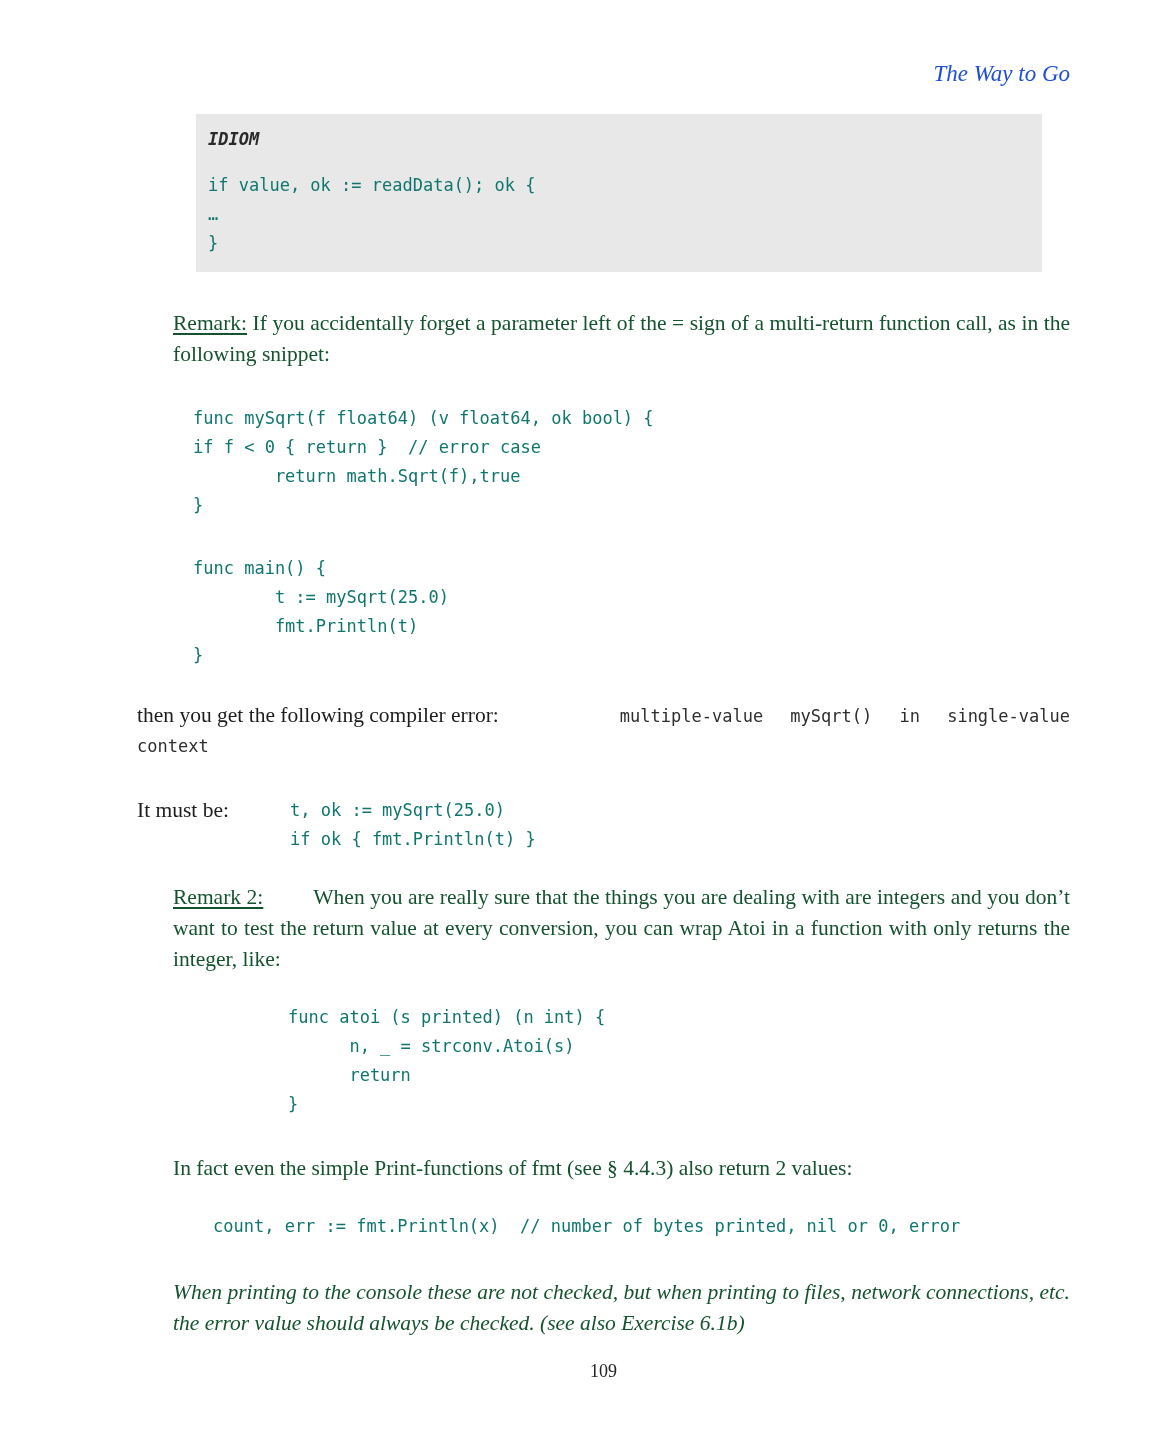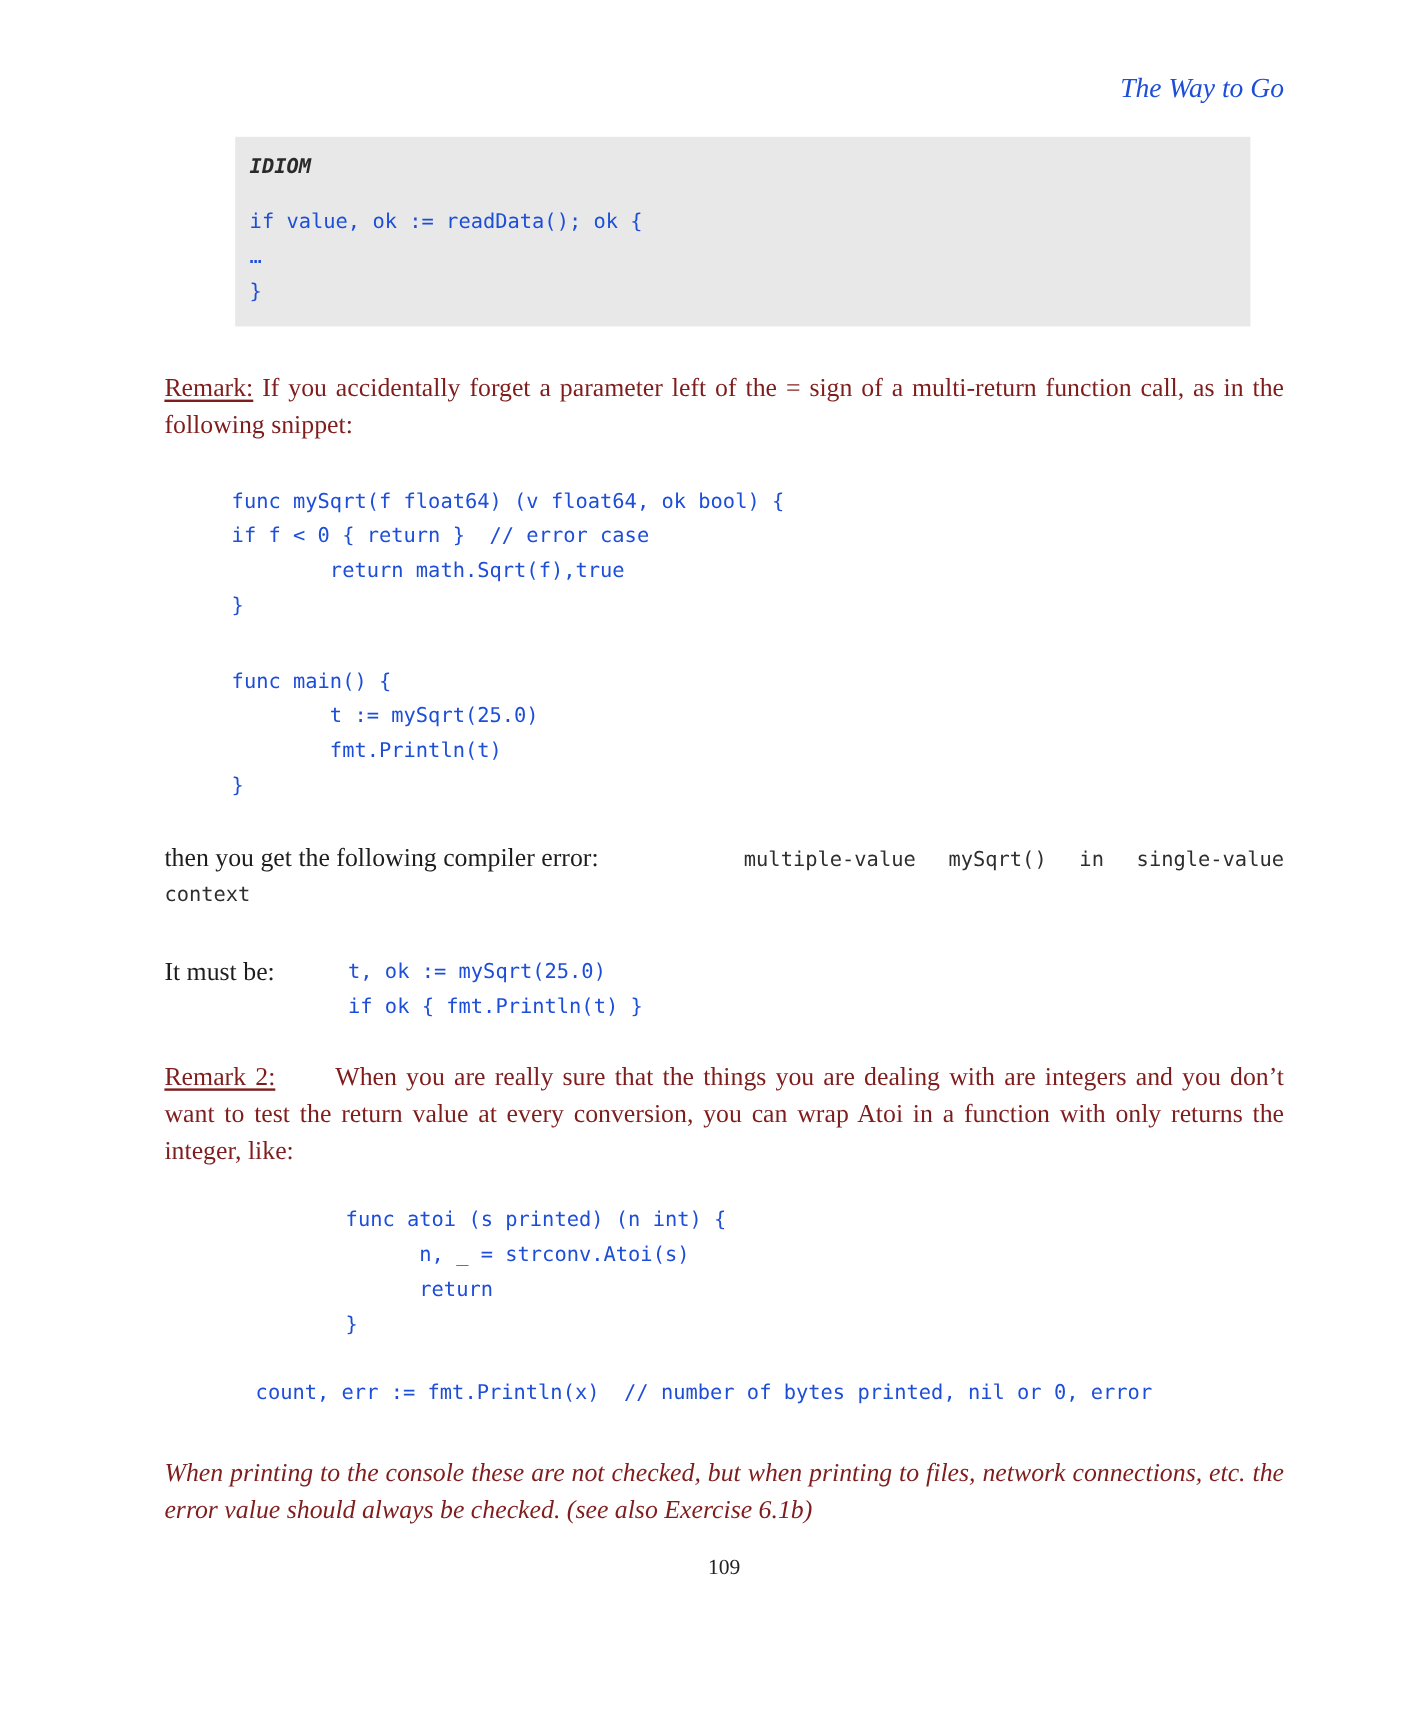--- a/index.html
+++ b/index.html
@@ -41,33 +41,34 @@
   }
   .idiom-code {
     margin-top: 20px;
   }
 
   
   pre.code {
     font-family: "DejaVu Sans Mono", monospace;
     font-size: 17px;
     line-height: 29px;
-    color: #1d4ed8;
+    color: #0f766e;
     white-space: pre;
   }
   .code-indent-1 { margin-left: 56px; }   
   .code-indent-2 { margin-left: 151px; }  
   .code-indent-3 { margin-left: 76px; }   
 
   
   p.body-text {
     font-size: 21.5px;
     line-height: 31px;
     text-align: justify;
-    color: #7f1d1d;
+    color: #14532d;
+    margin-left: 36px;
   }
   .u { text-decoration: underline; text-underline-offset: 3px; }
   .label-gap { margin-right: 50px; }
 
   .mt-remark1 { margin-top: 36px; }
   .mt-code1   { margin-top: 34px; }
   .mt-code2   { margin-top: 34px; }
   .mt-mustbe  { margin-top: 34px; }
   .mt-remark2 { margin-top: 28px; }
   .mt-atoi    { margin-top: 28px; }
@@ -150,20 +151,21 @@
 if ok { fmt.Println(t) }</pre>
   </div>
 
   <p class="body-text mt-remark2"><span class="u label-gap">Remark 2:</span><span>When you are really sure that the things you are dealing with are integers and you don’t want to test the return value at every conversion, you can wrap Atoi in a function with only returns the integer, like:</span></p>
 
   <pre class="code code-indent-2 mt-atoi">func atoi (s printed) (n int) {
       n, _ = strconv.Atoi(s)
       return
 }</pre>
 
+  <p class="body-text mt-infact">In fact even the simple Print-functions of fmt (see § 4.4.3) also return 2 values:</p>
 
   <pre class="code code-indent-3 mt-count">count, err := fmt.Println(x)  // number of bytes printed, nil or 0, error</pre>
 
   <p class="body-text mt-closing">When printing to the console these are not checked, but when printing to files, network connections, etc. the error value should always be checked. (see also Exercise 6.1b)</p>
 
   <div class="page-number">109</div>
 
 </div>
 
 </body></html>

